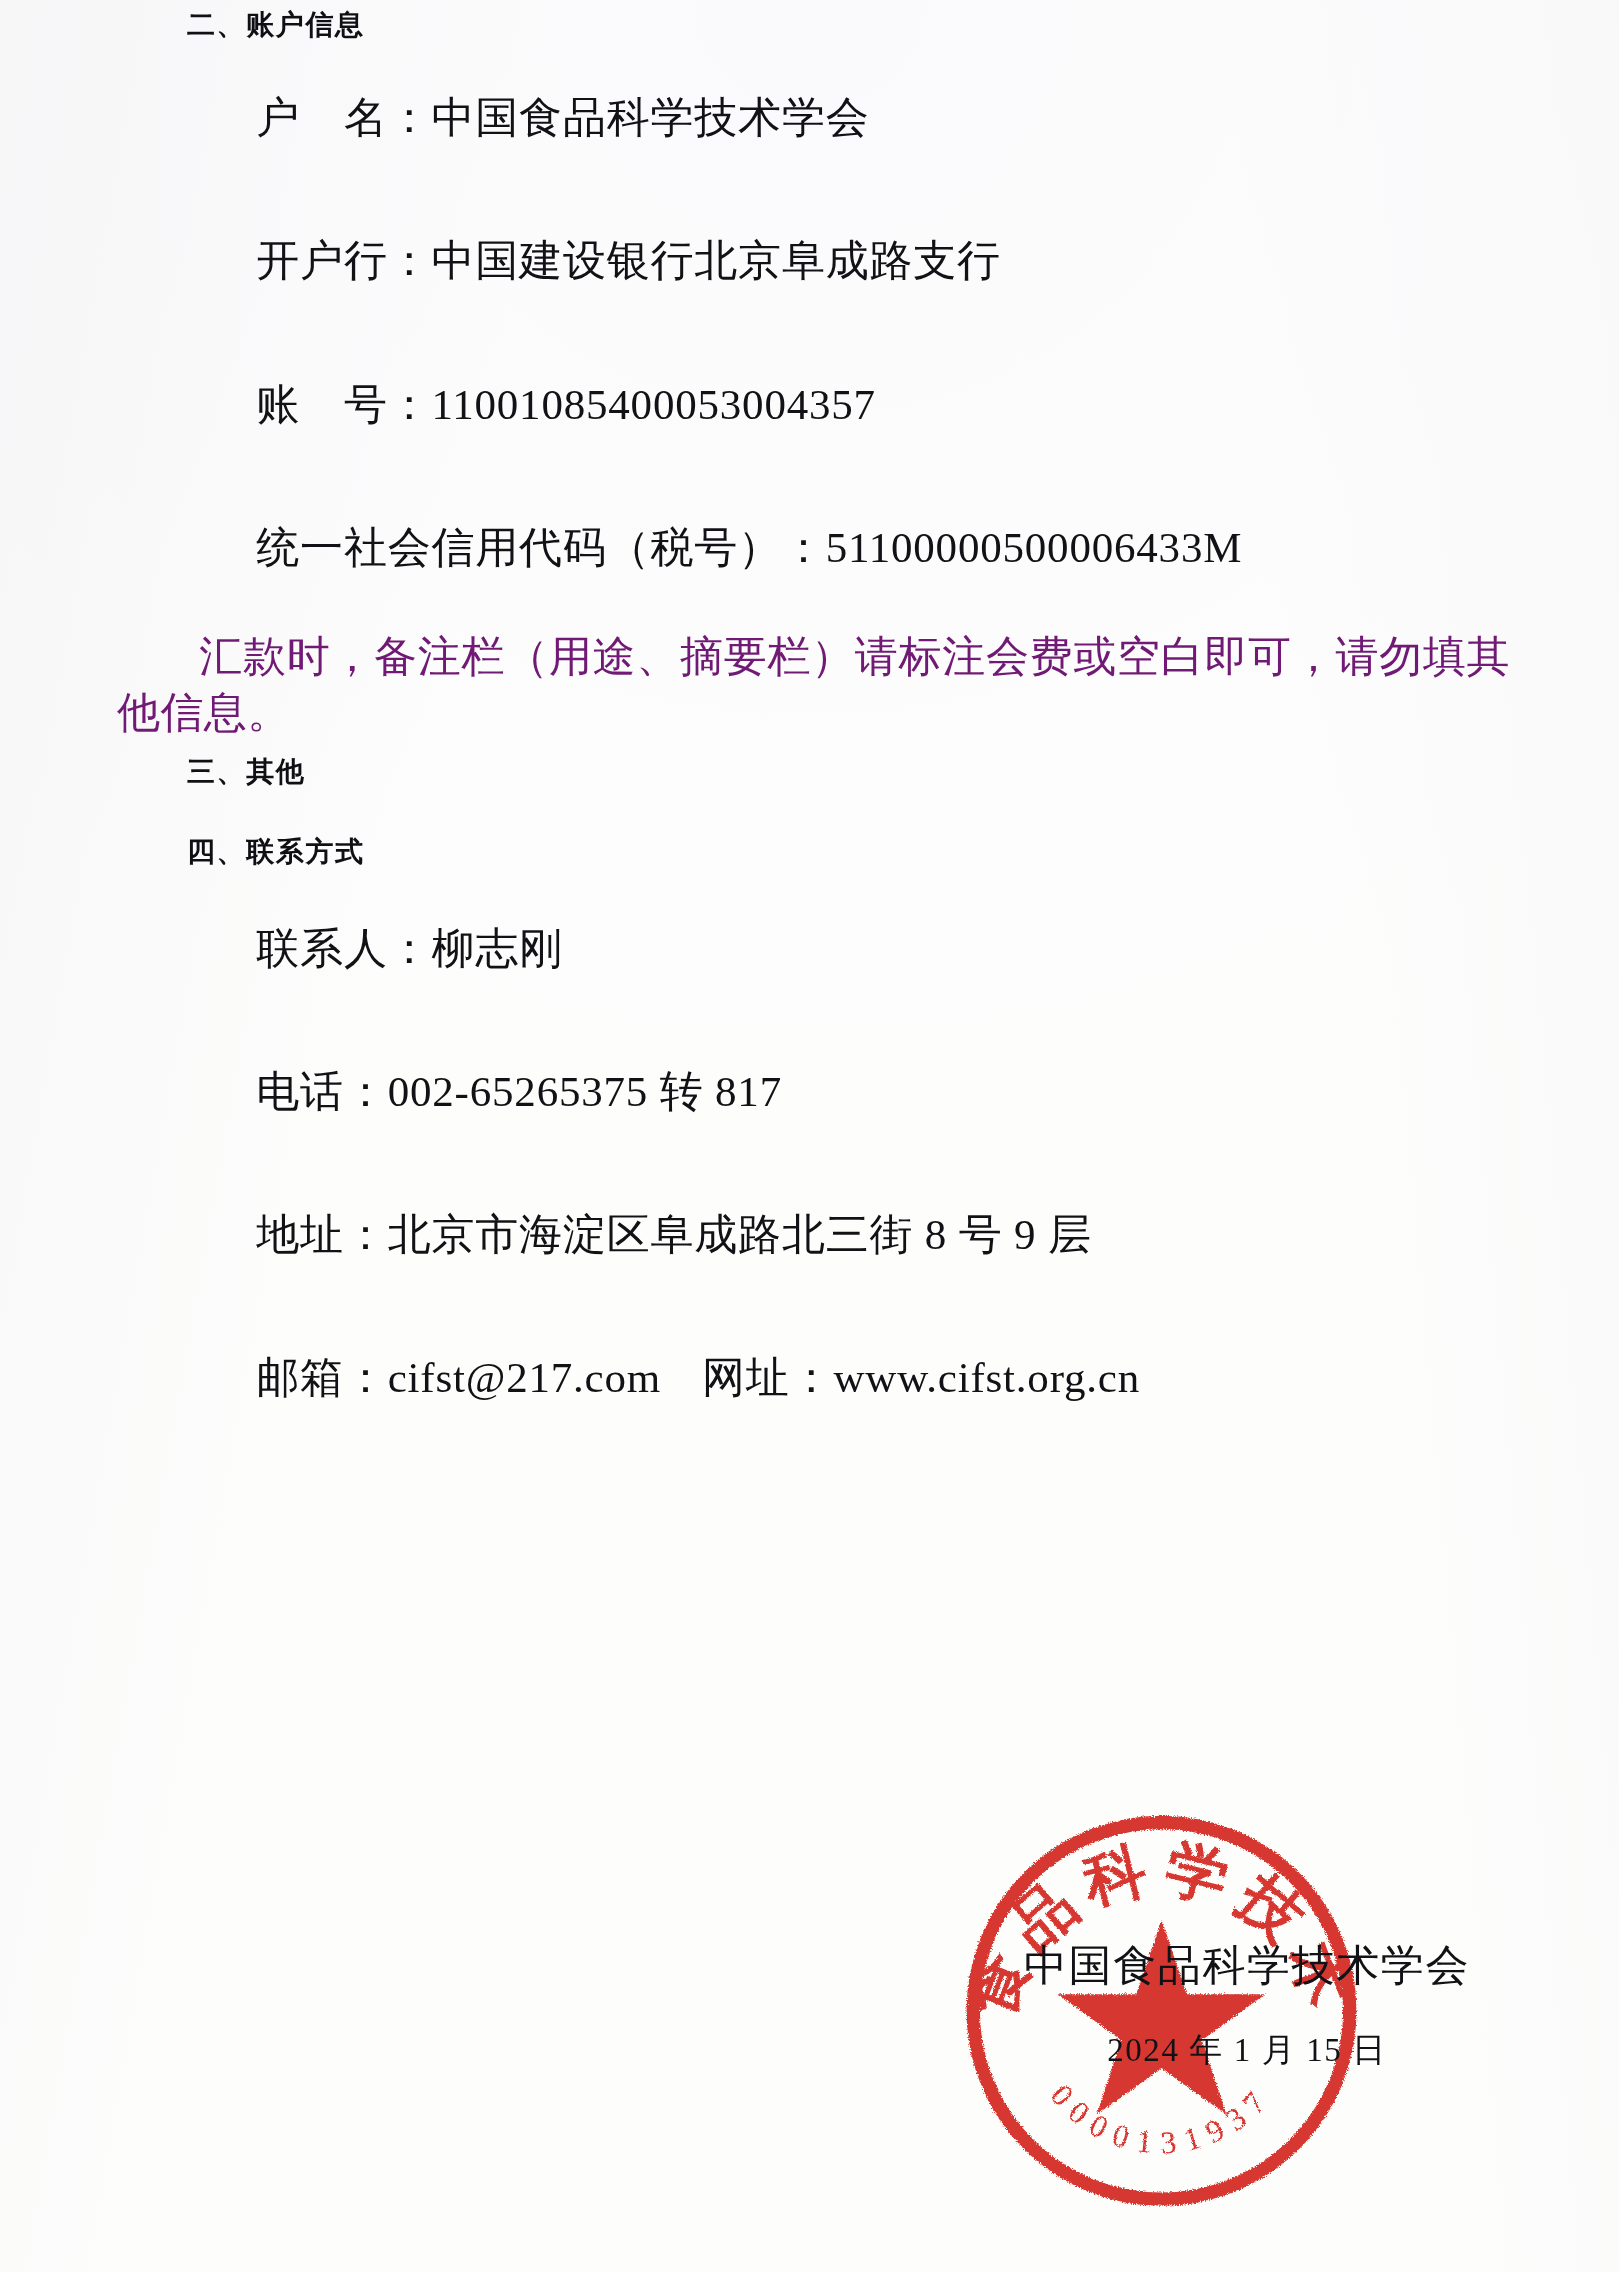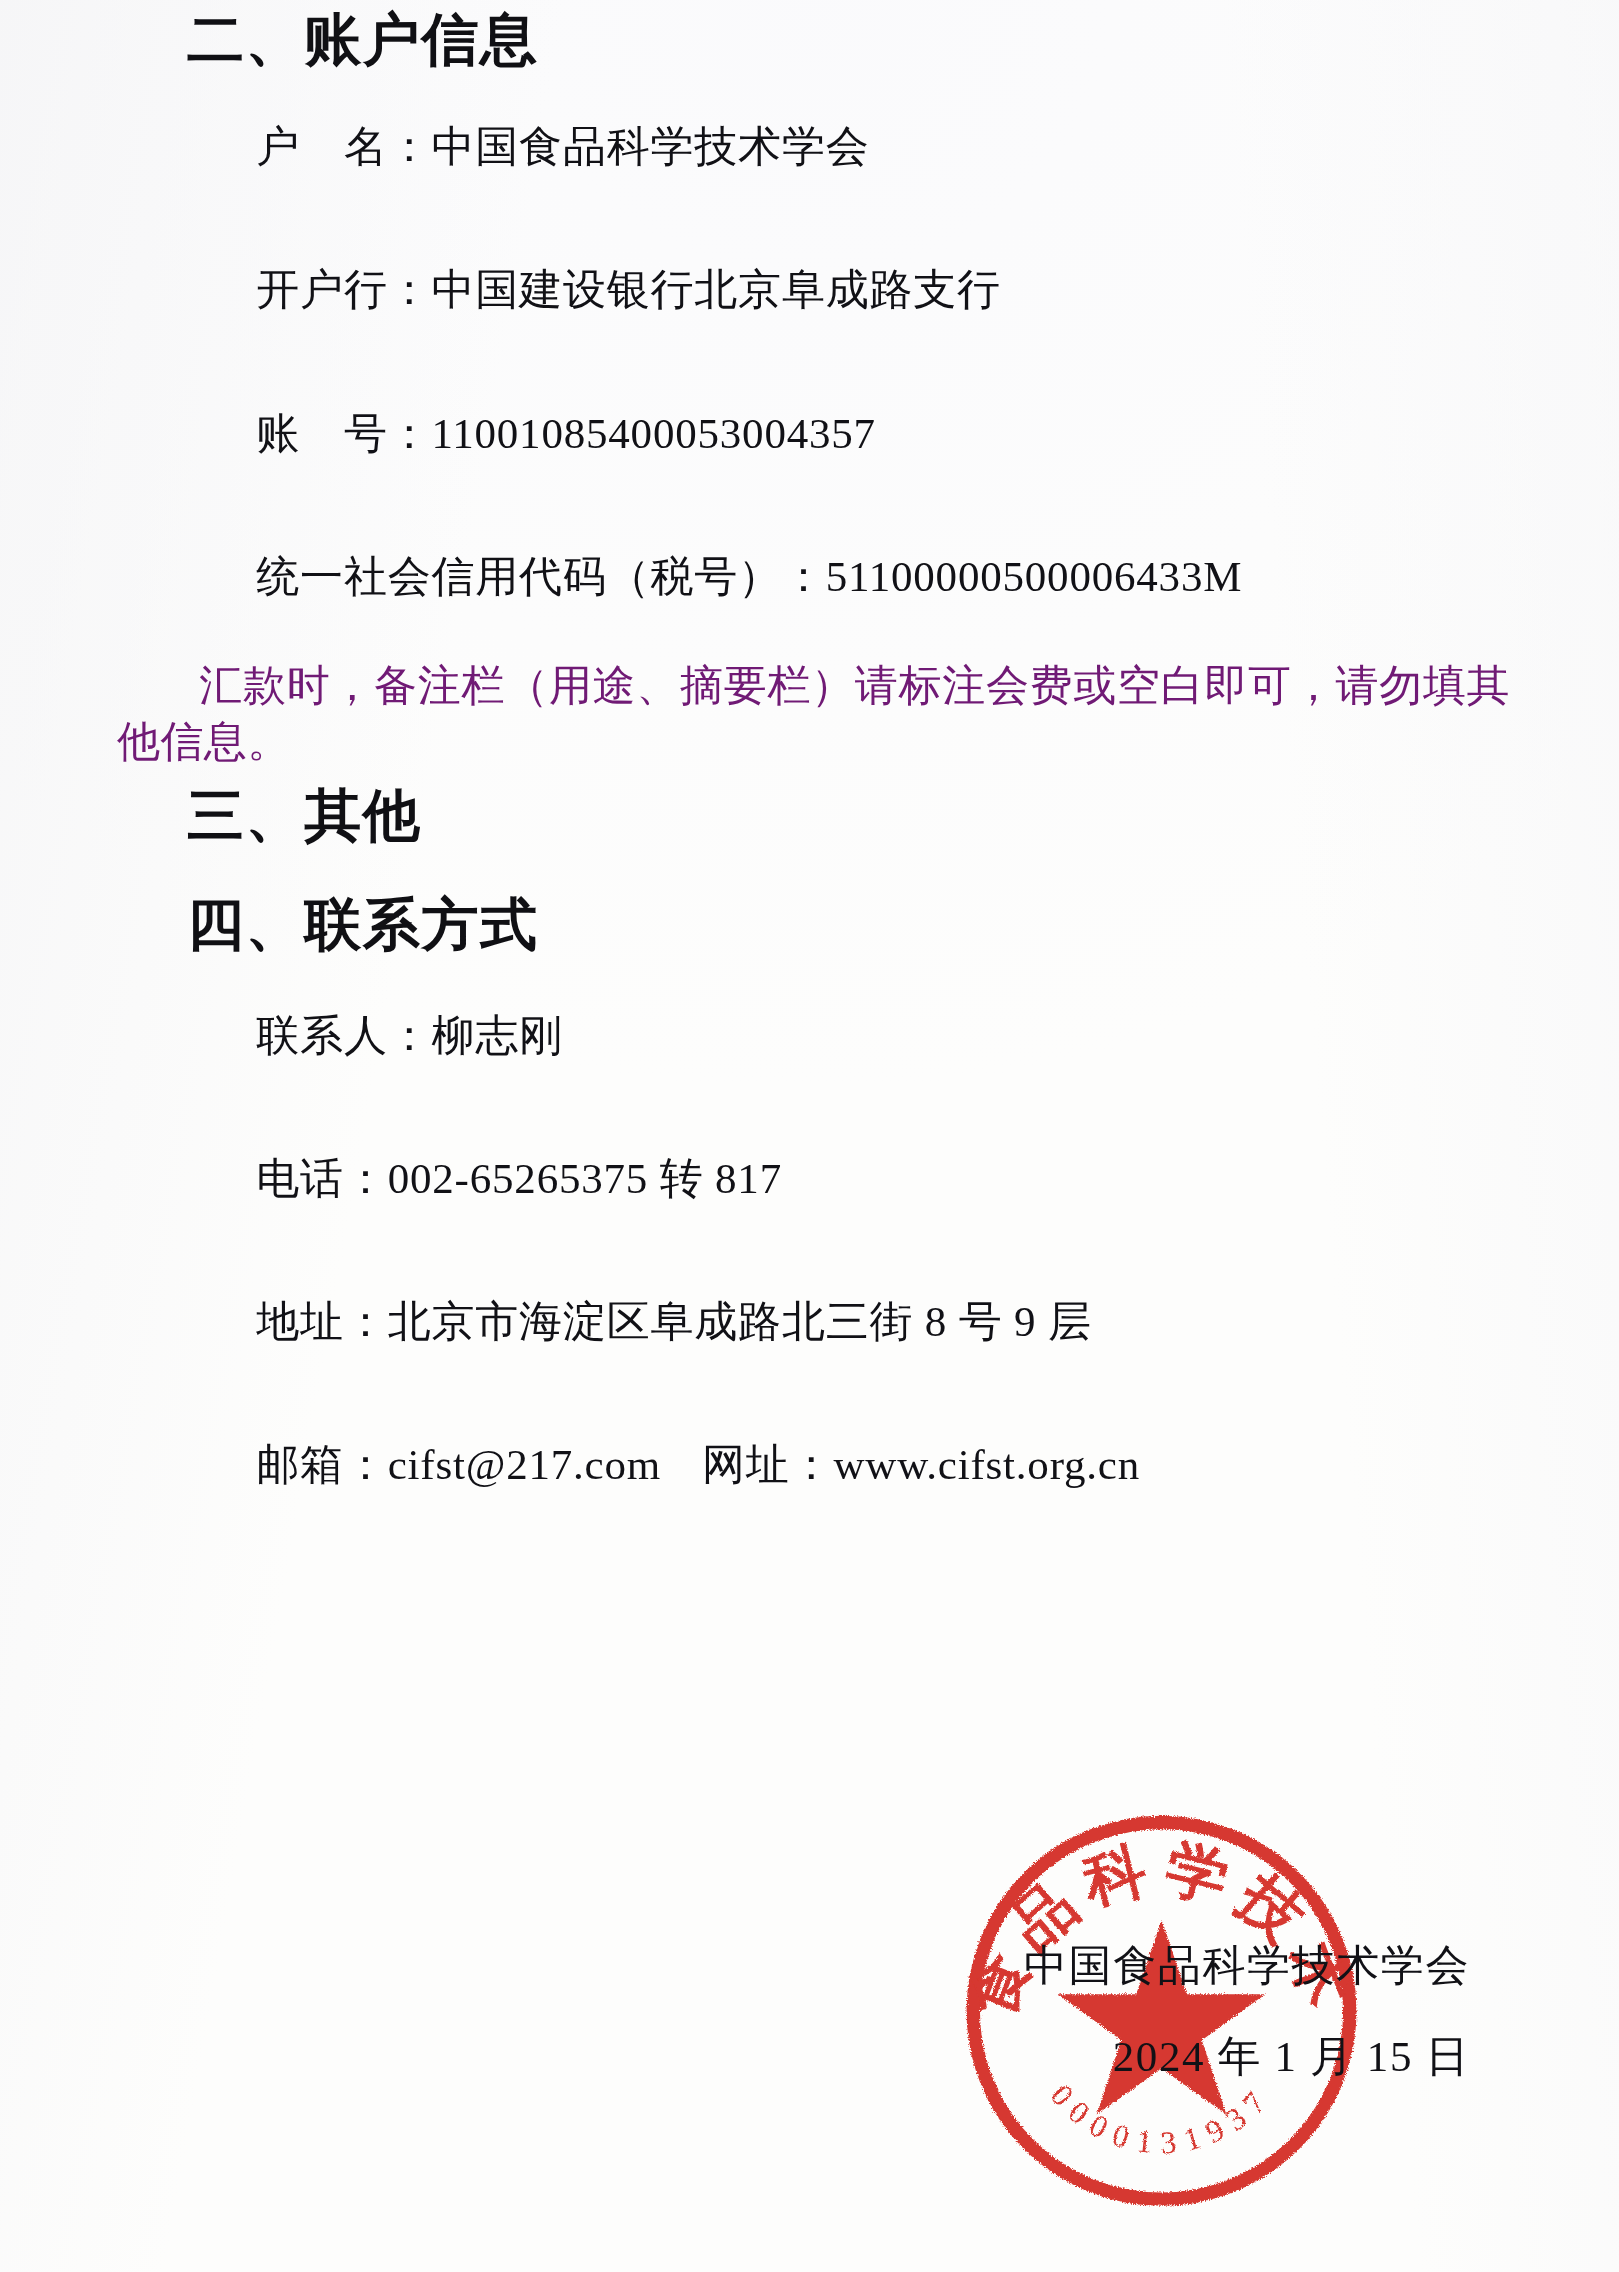--- a/index.html
+++ b/index.html
@@ -30,21 +30,21 @@
   .content {
     position: absolute;
     left: 117px;
     top: 0;
     width: 1393px;
   }
   
   .h2 {
     font-family: "DejaVu Sans", "Liberation Sans", sans-serif;
     font-weight: bold;
-    font-size: 57px;
+    font-size: 28px;
     letter-spacing: 1.6px;
     color: #101014;
     margin: 0;
     padding-left: 70px;
     line-height: 1.0;
   }
   .line {
     font-size: 43px;
     color: #111116;
     margin: 0;
@@ -79,26 +79,25 @@
     text-align: center;
     z-index: 5;
   }
   .sign-name {
     font-size: 43px;
     color: #111116;
     letter-spacing: 1.6px;
     white-space: nowrap;
   }
   .sign-date {
-    font-size: 43px;
+    font-size: 33px;
     color: #111116;
     letter-spacing: 1.6px;
     margin-top: 33px;
     white-space: nowrap;
-    text-align: right;
   }
 
   
   .seal {
     position: absolute;
     left: 940px;
     top: 1787px;
     width: 443px;
     height: 443px;
     z-index: 3;

